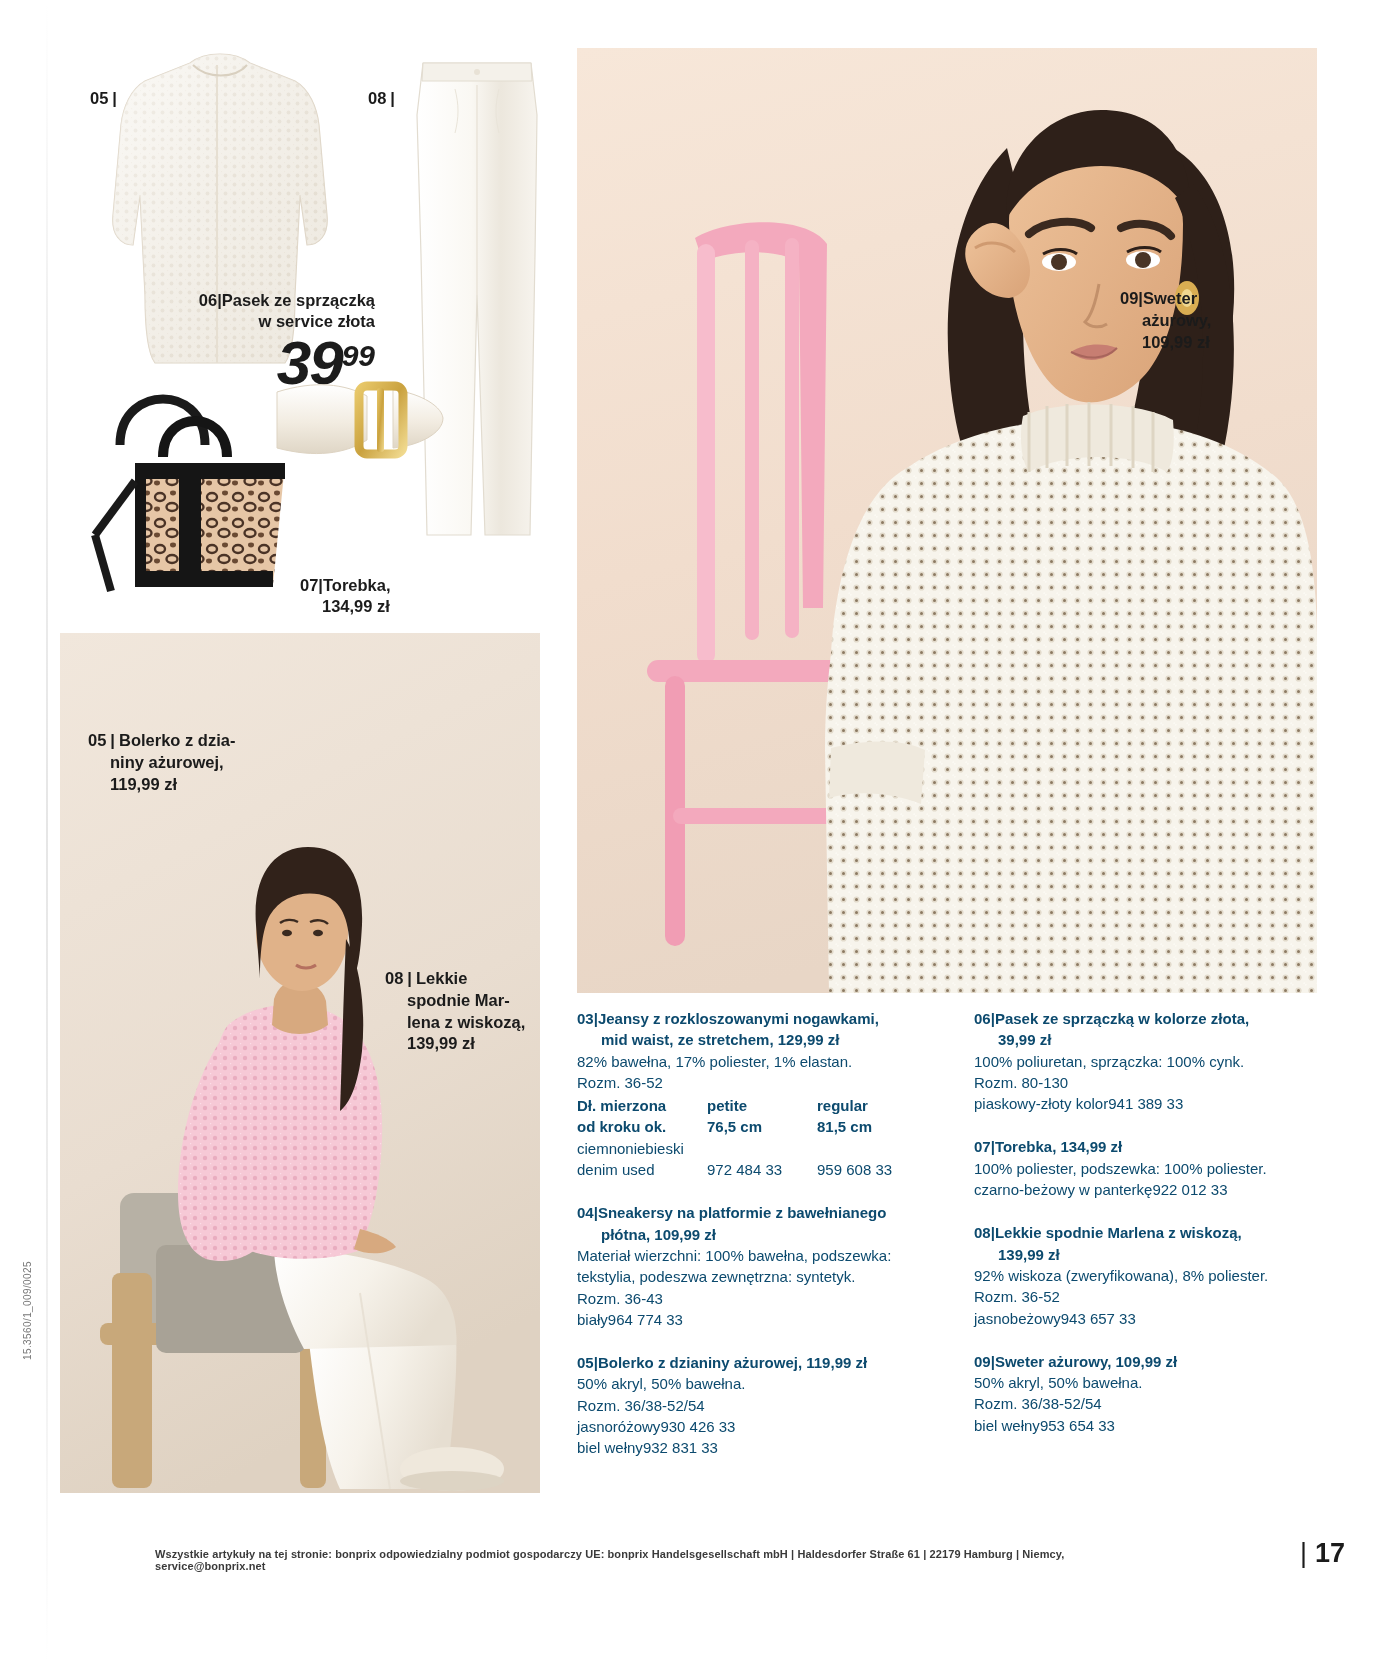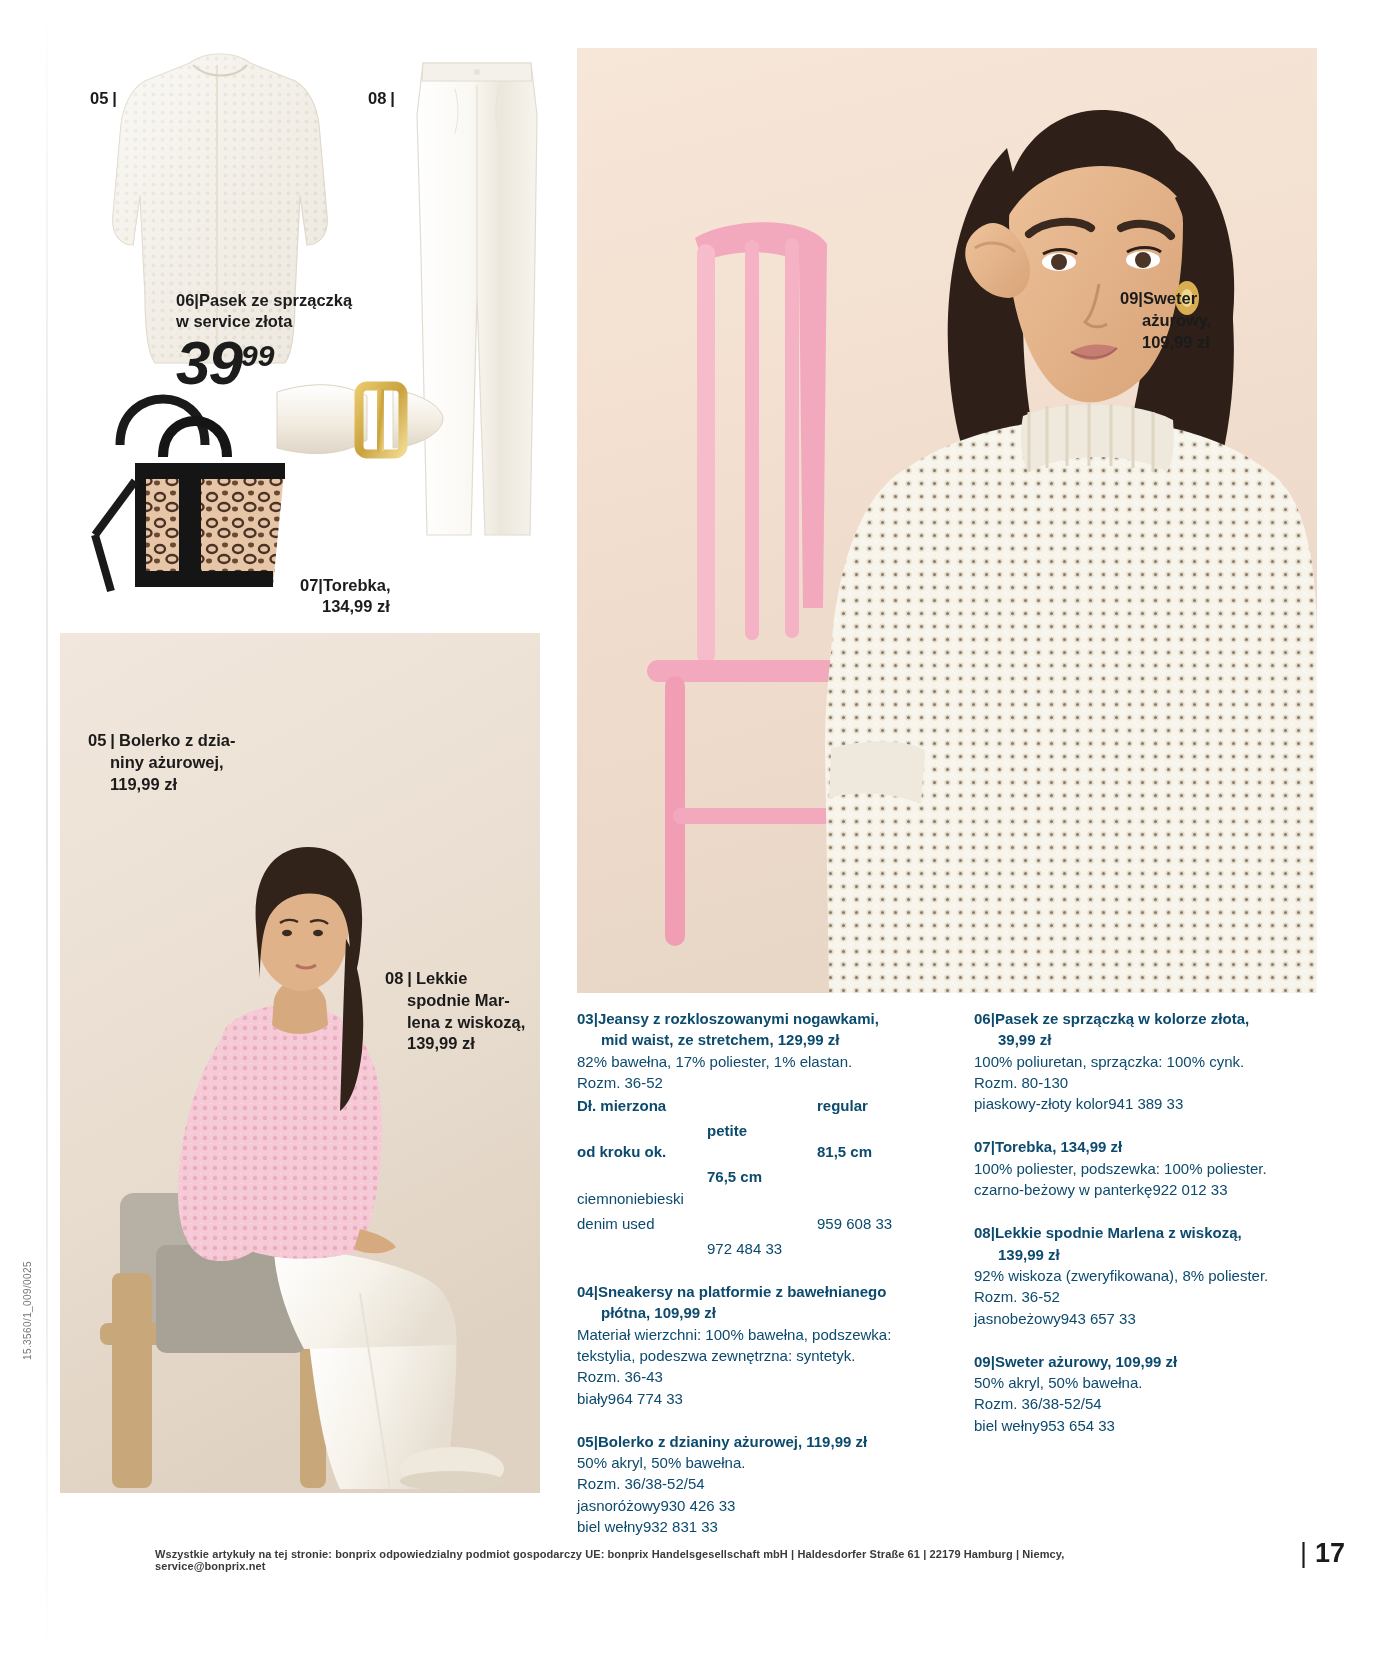--- a/index.html
+++ b/index.html
@@ -23,21 +23,21 @@
   #cardigan-image {
     left:95px; top:45px; width:250px; height:330px;
   }
   #trousers-image { left:385px; top:55px; width:185px; height:505px; }
   #belt-image { left:275px; top:370px; width:170px; height:110px; }
   #bag-image { left:75px; top:385px; width:230px; height:230px; }
 
   .label-05 { left:90px; top:88px; }
   .label-08 { left:368px; top:88px; }
 
-  .price-block { left:176px; top:290px; width:215px; text-align:left; }
+  .price-block { left:160px; top:290px; width:215px; text-align:right; }
   .price-block .plabel { font-size:16.5px; font-weight:700; line-height:1.3; }
   .price-big { font-size:62px; font-weight:700; letter-spacing:-2px; line-height:0.9; display:inline-block; }
   .price-cents { font-size:30px; font-weight:700; vertical-align:top; position:relative; top:4px; }
 
   .bag-label { left:300px; top:575px; width:190px; font-size:16.5px; font-weight:700; line-height:1.3; }
 
   
   #model-left-photo {
     left:60px; top:633px; width:480px; height:860px;
     background:linear-gradient(160deg,#efe5da 0%, #e9ddd0 45%, #e2d5c6 100%);
@@ -59,21 +59,21 @@
   .desc .head { font-weight:700; }
   .desc .body { font-weight:400; }
   .col-left { left:577px; top:1008px; width:360px; }
   .col-right { left:974px; top:1008px; width:380px; }
   .blk { margin-bottom:22px; }
   .row { display:flex; }
   .row .code { white-space:nowrap; }
   .tbl { margin-top:2px; }
   .tbl-row { display:flex; }
   .tbl-row .c1 { width:130px; }
-  .tbl-row .c2 { width:110px;margin-top:25px; }
+  .tbl-row .c2 { width:110px; }
   .tbl-row .c3 { width:110px; }
   .tbl-head { font-weight:700; }
 
   
   .footer-line {
     position:absolute; left:155px; top:1548px; width:1010px;
     font-size:11px; color:#3a3a3a; font-weight:700; letter-spacing:0.1px;
   }
   .page-num {
     position:absolute; right:55px; top:1538px;

